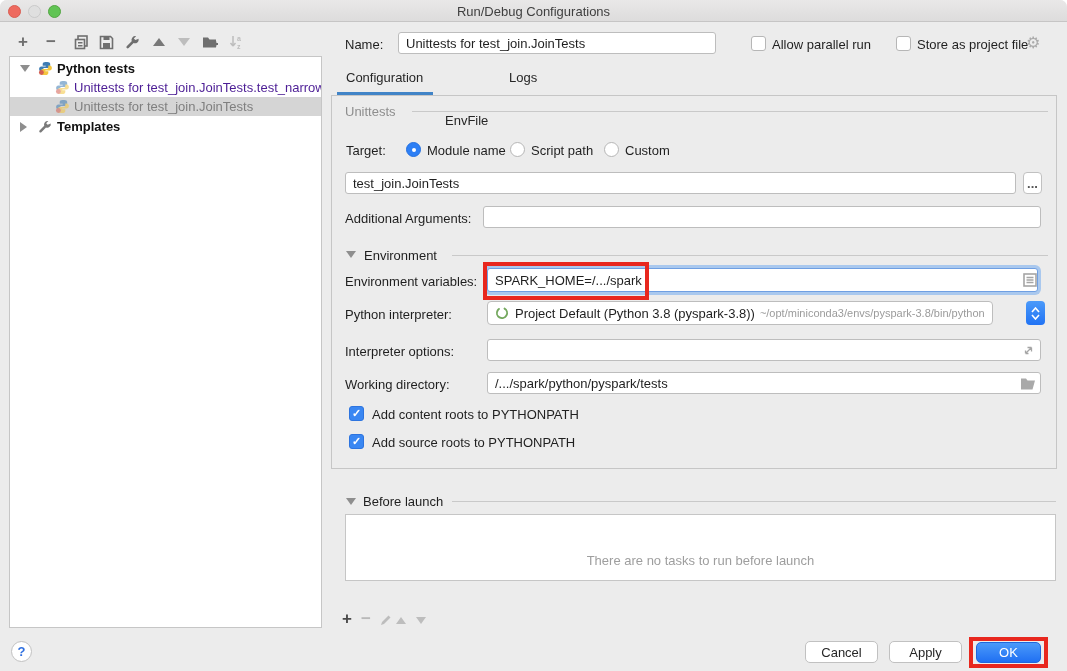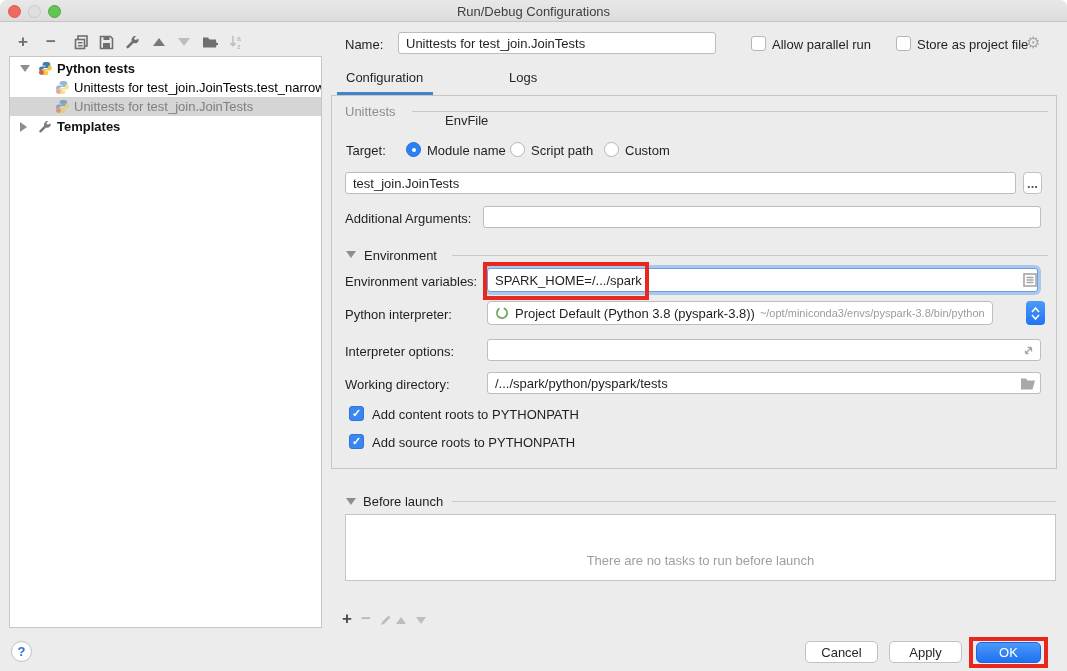--- a/index.html
+++ b/index.html
@@ -28,21 +28,21 @@
   .tri.down { border-left:6px solid transparent; border-right:6px solid transparent; border-top:8px solid #bdbdbd; }
 
   
   .tree { position:absolute; left:9px; top:56px; width:313px; height:572px;
           background:#fff; border:1px solid #c6c6c6; overflow:hidden; }
   .trow { position:absolute; left:0; width:100%; height:19px; display:flex;
           align-items:center; font-size:13px; white-space:nowrap; }
   .trow .arrow-r { width:0;height:0;border-top:5px solid transparent;border-bottom:5px solid transparent;border-left:7px solid #8e8e8e; }
   .trow .arrow-d { width:0;height:0;border-left:5px solid transparent;border-right:5px solid transparent;border-top:7px solid #8e8e8e; }
   .selrow { background:#d5d5d5; }
-  .gtext { color:#000000; }
+  .gtext { color:#4c1d95; }
 
   .fieldlbl { position:absolute; font-size:13px; color:#1f1f1f; white-space:nowrap; }
   .seclbl   { position:absolute; font-size:13px; color:#8e8e8e; white-space:nowrap;text-align:center; }
   .hline    { position:absolute; height:1px; background:#c9c9c9; }
 
   .tfield { position:absolute; background:#fff; border:1px solid #bdbdbd; border-radius:3px;
             height:22px; display:flex; align-items:center; padding:0 7px; font-size:13px;
             color:#1f1f1f; white-space:nowrap; overflow:hidden; }
   .focusring { border:1px solid #6f9fe2; box-shadow:0 0 0 3px #a9c8ee; }
 

